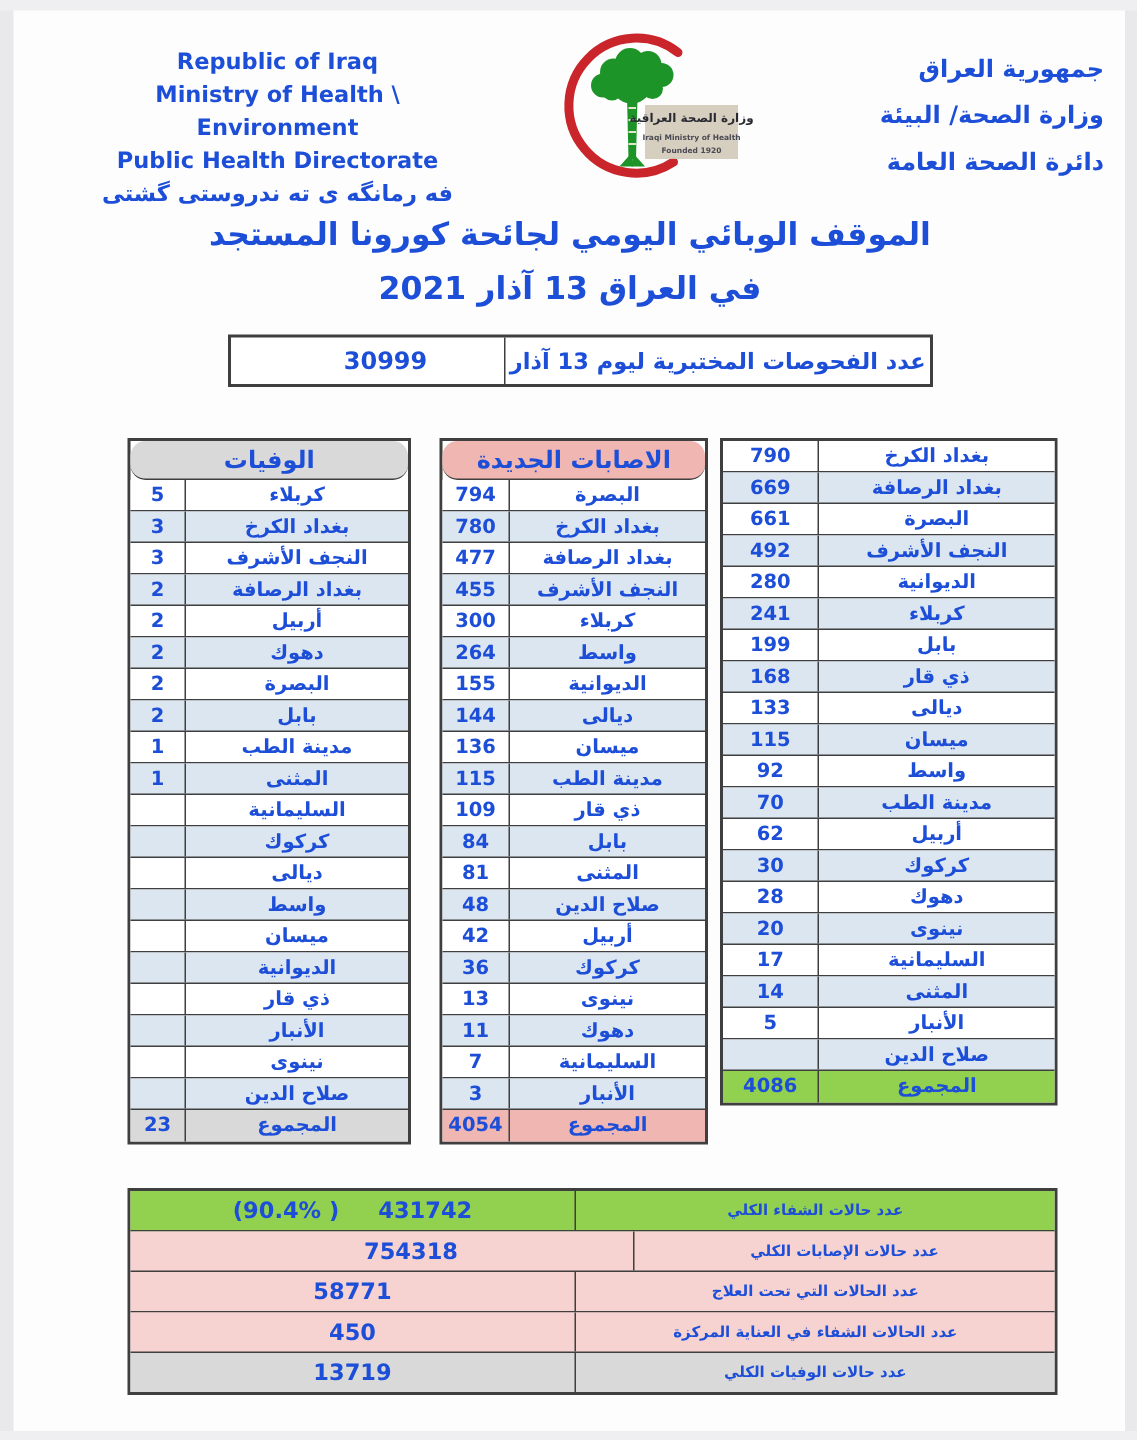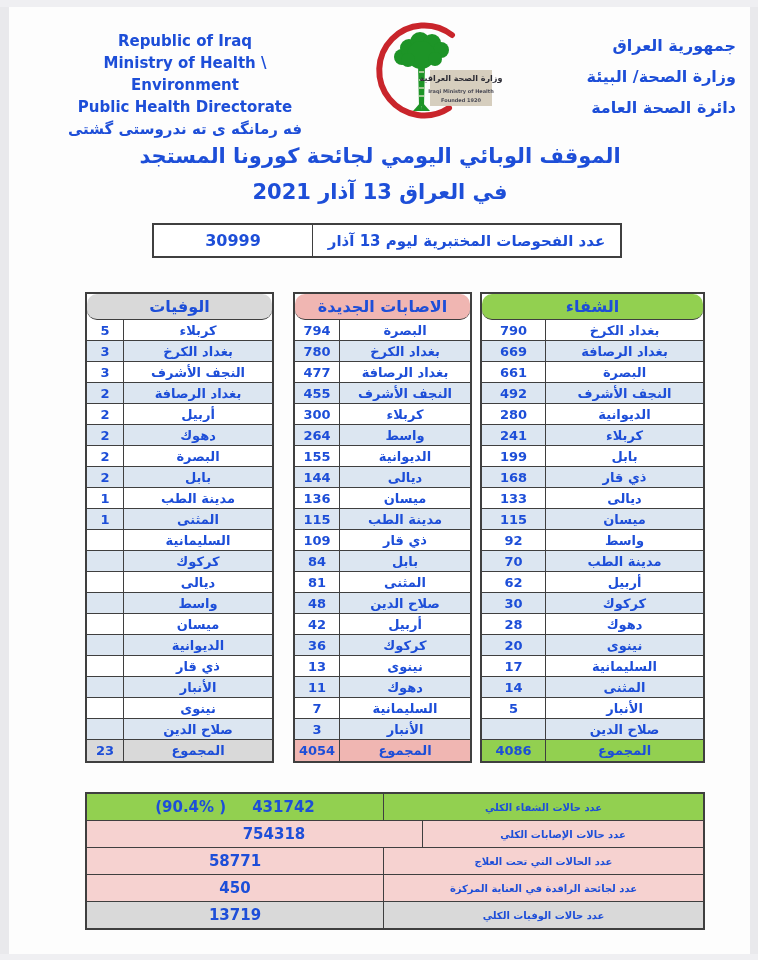--- a/index.html
+++ b/index.html
@@ -22,21 +22,21 @@
   
   .title{position:absolute;left:120px;top:138px;width:520px;text-align:center;direction:rtl;
          font-weight:700;font-size:21px;line-height:36px;}
 
   
   .tests{position:absolute;left:152px;top:223px;width:466px;border:2px solid #3f3f3f;
          background:#fff;}
   .tests-row{display:flex;height:31px;}
   .tests-row + .tests-row{border-top:1px solid #3f3f3f;}
   .tests-val{width:158px;border-right:1px solid #3f3f3f;display:flex;align-items:center;
-             justify-content:center;font-weight:700;font-size:16px;}
+             justify-content:center;font-weight:700;font-size:16px;padding-left:24px;}
   .tests-label{flex:1;display:flex;align-items:center;justify-content:center;direction:rtl;
                font-weight:700;font-size:15px;}
 
   
   .gov-table{position:absolute;top:292px;border:2px solid #3f3f3f;background:#fff;}
   .gov-table.t0{left:85px;width:185px;--valw:36px;}
   .gov-table.t1{left:293px;width:175px;--valw:44px;}
   .gov-table.t2{left:480px;width:221px;--valw:63px;}
   .gt-header{height:25px;display:flex;align-items:center;justify-content:center;direction:rtl;
              font-weight:700;font-size:16px;border-bottom:1px solid #3f3f3f;border-radius:10px;}
@@ -296,21 +296,20 @@
         <div class="gt-row alt">
           <div class="gt-val">3</div>
           <div class="gt-name">الأنبار</div>
         </div>
         <div class="gt-row total" style="background: rgb(240, 182, 178);">
           <div class="gt-val">4054</div>
           <div class="gt-name">المجموع</div>
         </div>
       </div>
     <div class="gov-table t2">
-        <div class="gt-header" style="background: rgb(146, 208, 80);">الشفاء</div>
         <div class="gt-row">
           <div class="gt-val">790</div>
           <div class="gt-name">بغداد الكرخ</div>
         </div>
         <div class="gt-row alt">
           <div class="gt-val">669</div>
           <div class="gt-name">بغداد الرصافة</div>
         </div>
         <div class="gt-row">
           <div class="gt-val">661</div>
@@ -408,21 +407,21 @@
       <div class="sum-row" style="background: rgb(246, 210, 208);">
         <div class="sum-val">
           <span>58771</span>
         </div>
         <div class="sum-label">عدد الحالات التي تحت العلاج</div>
       </div>
       <div class="sum-row" style="background: rgb(246, 210, 208);">
         <div class="sum-val">
           <span>450</span>
         </div>
-        <div class="sum-label">عدد لجائحة الراقدة في العناية المركزة</div>
+        <div class="sum-label">عدد الحالات الشفاء في العناية المركزة</div>
       </div>
       <div class="sum-row" style="background: rgb(217, 217, 217);">
         <div class="sum-val">
           <span>13719</span>
         </div>
         <div class="sum-label">عدد حالات الوفيات الكلي</div>
       </div>
     </div>
 </div>
 

